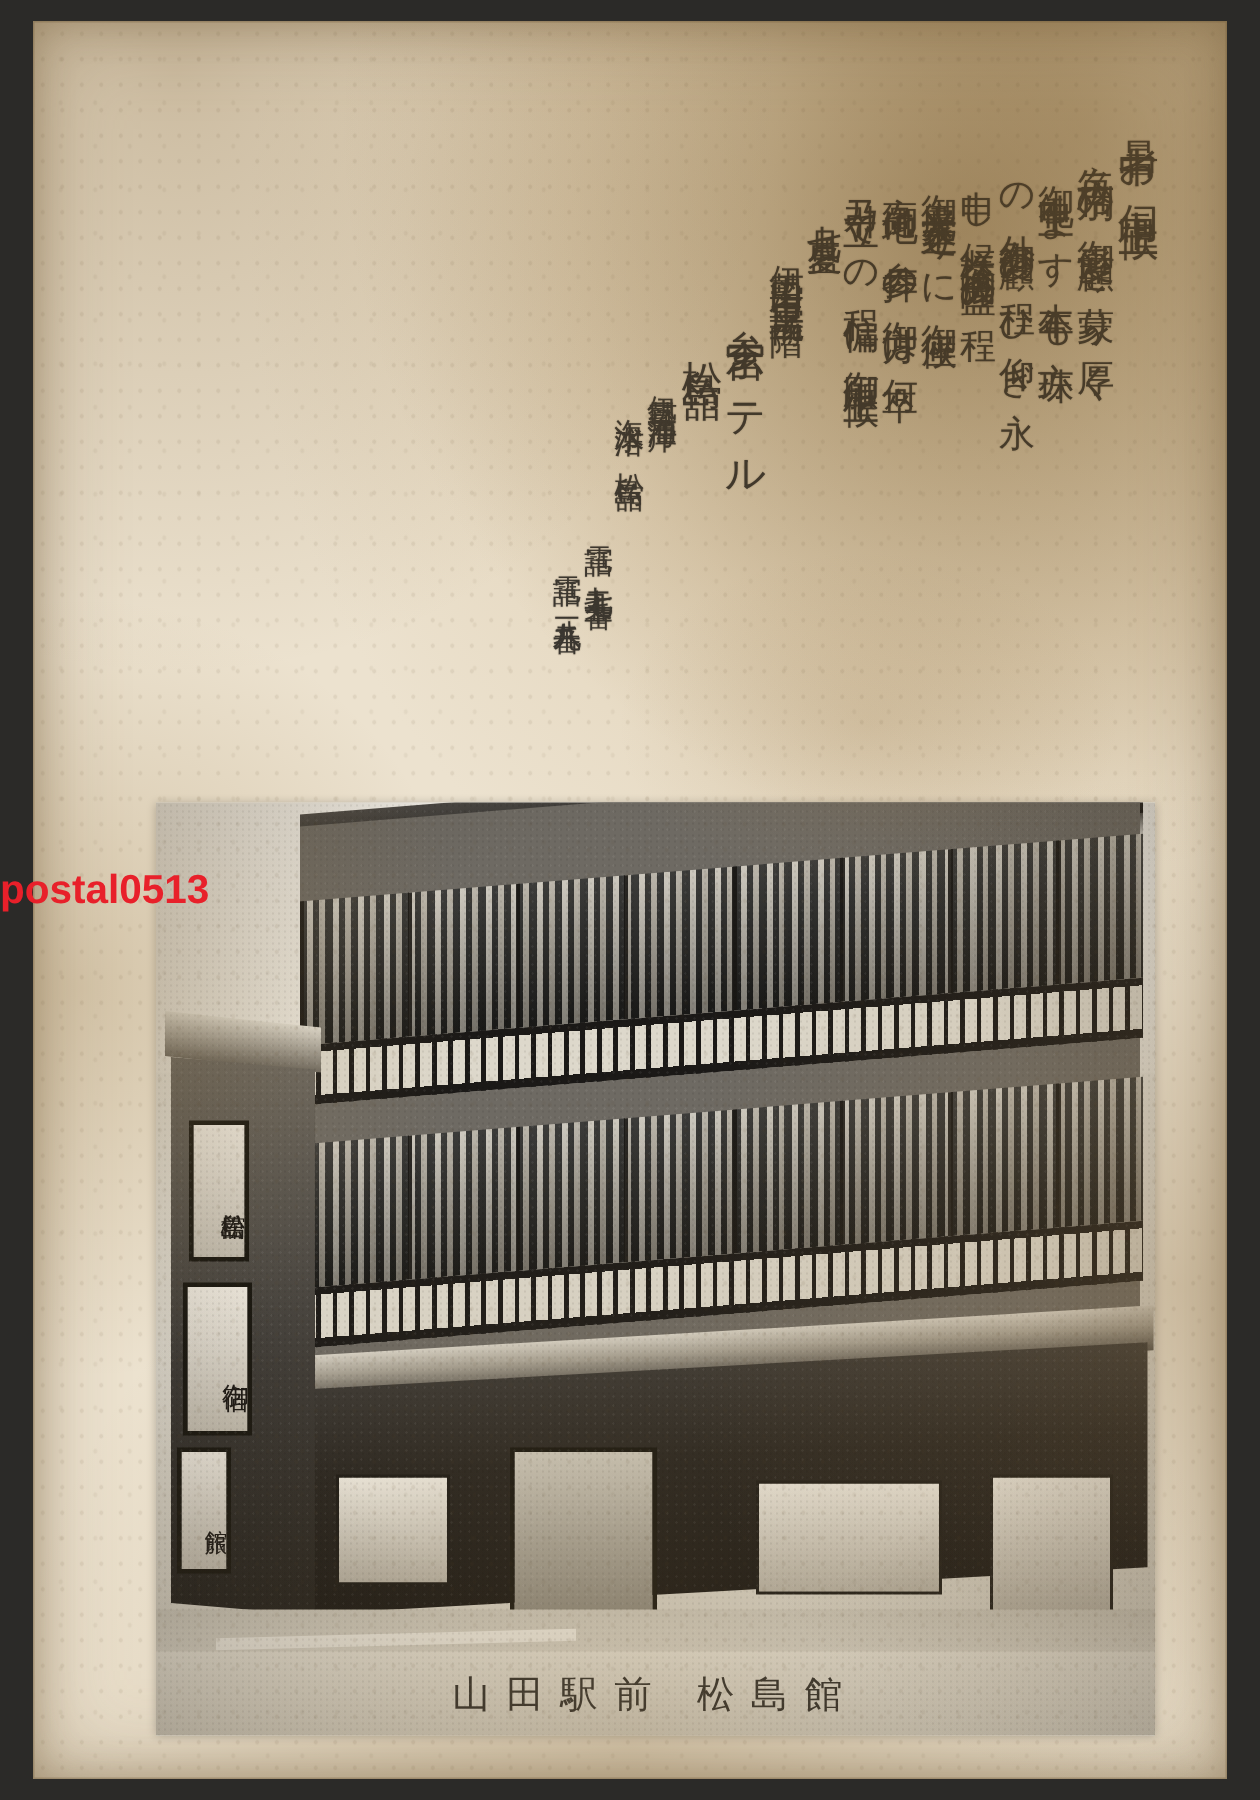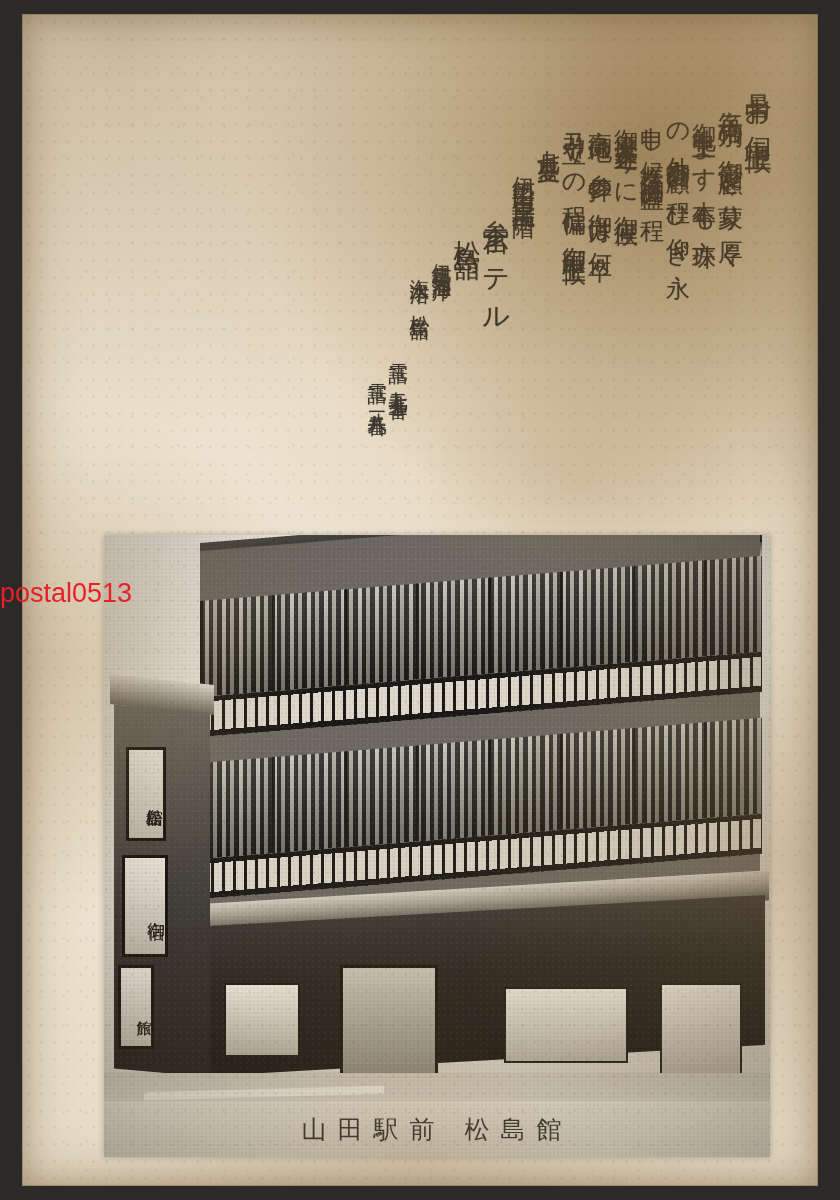--- a/index.html
+++ b/index.html
@@ -104,21 +104,21 @@
   .c16 { font-size: 19px; margin-top: 300px; letter-spacing: 2px; }
   .c17 { font-size: 19px; margin-top: 320px; letter-spacing: 2px; }
 
   
   #watermark {
     position: absolute;
     left: 0px;
     top: 578px;
     font-family: "Liberation Sans", sans-serif;
     font-size: 27px;
-    font-weight: 400;
+    font-weight: 700;
     color: #e8202a;
     letter-spacing: 0px;
     z-index: 40;
     pointer-events: none;
   }
 
   
   #photo {
     position: absolute;
     left: 82px;

